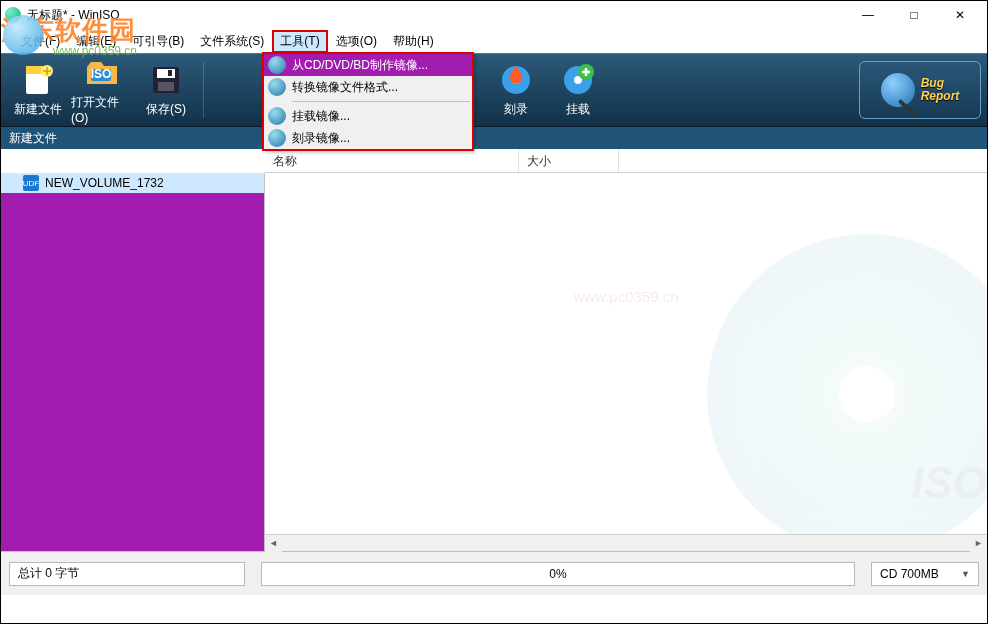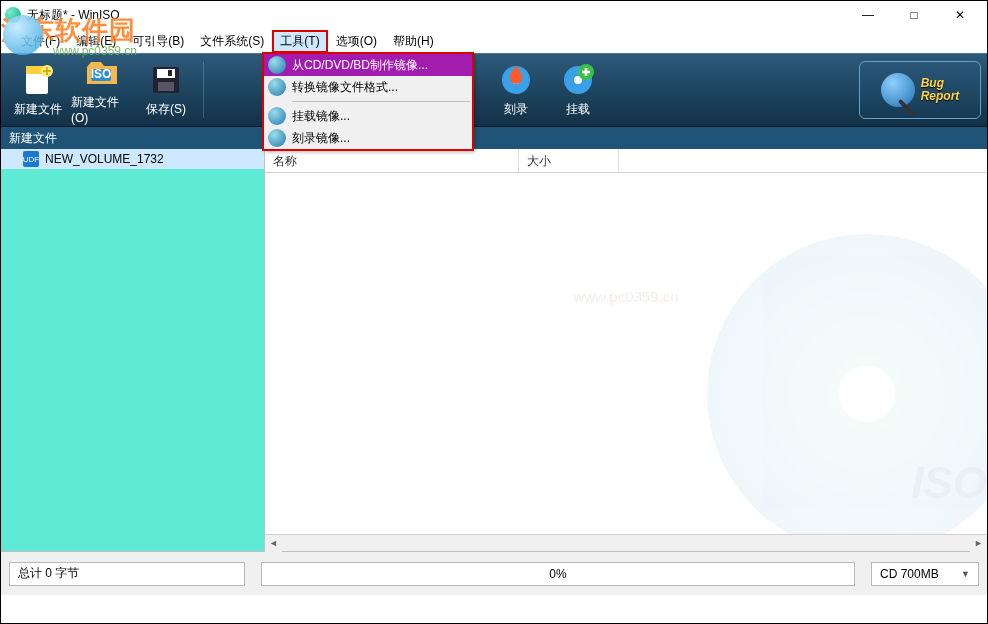--- a/index.html
+++ b/index.html
@@ -27,21 +27,21 @@
 
 .dd-menu { position:absolute; left:262px; top:52px; width:210px; background:#f0f0f0; border:1px solid #a0a0a0; box-shadow:2px 2px 4px rgba(0,0,0,.3); z-index:50; outline:2px solid #d00; outline-offset:-1px; }
 .dd-item { display:flex; align-items:center; height:22px; padding:0 24px 0 4px; gap:6px; }
 .dd-item.on { background:#a21caf; color:#fff; }
 .dd-ico { width:18px; height:18px; border-radius:50%; background:radial-gradient(circle at 35% 30%,#9de,#27a); flex-shrink:0; }
 .dd-sep { height:1px; background:#c0c0c0; margin:3px 2px 3px 28px; }
 
 .boot-bar { height:22px; background:#1f5478; color:#fff; display:flex; align-items:center; padding:0 8px; }
 
 .workspace { display:flex; height:402px; }
-.tree-pane { width:264px; background:#5eead4; border-right:1px solid #c0c0c0; }
+.tree-pane { width:264px; background:#a21caf; border-right:1px solid #c0c0c0;margin-top:24px; }
 .tree-item { display:flex; align-items:center; height:20px; padding:2px 4px 2px 22px; gap:6px; background:#cde8ff; }
 .tree-ico { width:16px; height:16px; background:#1b78d0; border-radius:2px; color:#fff; font-size:8px; display:flex; align-items:center; justify-content:center; }
 
 .list-pane { flex:1; display:flex; flex-direction:column; position:relative; background:#fff; }
 .list-head { display:flex; height:24px; border-bottom:1px solid #d0d0d0; background:#fff; }
 .col { padding:4px 8px; border-right:1px solid #e0e0e0; color:#333; }
 .col.c1{width:254px}.col.c2{width:100px}.col.c3{width:190px}.col.c4{flex:1;border-right:none}
 .list-body { flex:1; position:relative; overflow:hidden; }
 .wm-disc { position:absolute; right:-40px; bottom:-20px; width:320px; height:320px; opacity:.10; }
 .wm-disc .disc { width:100%; height:100%; border-radius:50%; background:radial-gradient(circle,#fff 12%,#9dc 13%,#8cd 40%,#6ac 70%); position:relative; }
@@ -133,21 +133,21 @@
     <span>新建文件</span>
   </div>
   <div class="tool-btn">
     <div class="tool-ico">
       <svg width="36" height="36">
           <path d="M3 12l4-5h10l3 4h13v18H3z" fill="#f7b84a"></path>
           <rect x="7" y="14" width="20" height="12" rx="2" fill="#2a8fd8"></rect>
           <text x="17" y="23" font-size="7" fill="#fff" text-anchor="middle" font-weight="bold">ISO</text>
         </svg>
     </div>
-    <span>新建文件(O)</span>
+    <span>打开文件(O)</span>
   </div>
   <div class="tool-btn">
     <div class="tool-ico">
       <svg width="36" height="36">
           <rect x="5" y="5" width="26" height="26" rx="2" fill="#223"></rect>
           <rect x="9" y="7" width="18" height="9" fill="#fff"></rect>
           <rect x="10" y="20" width="16" height="9" fill="#556"></rect>
           <rect x="20" y="8" width="4" height="6" fill="#223"></rect>
         </svg>
     </div>

